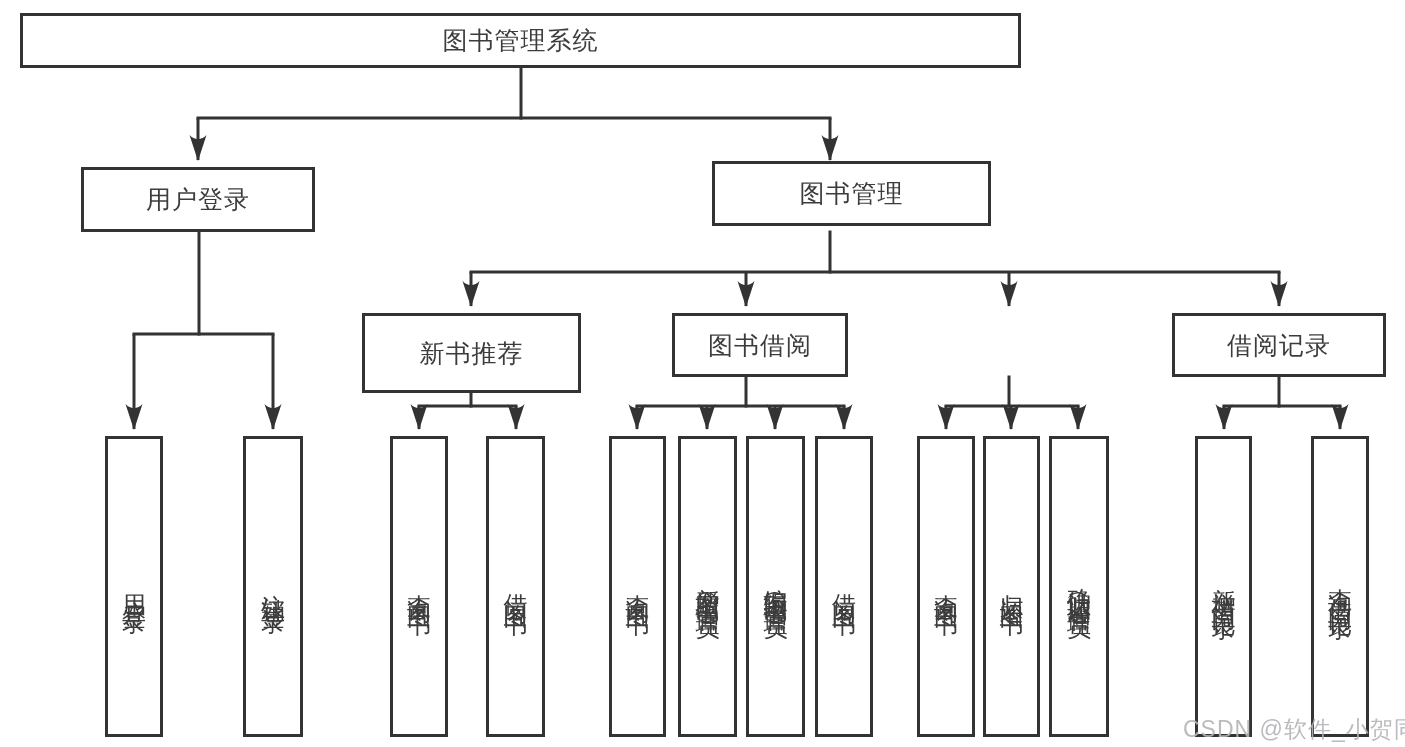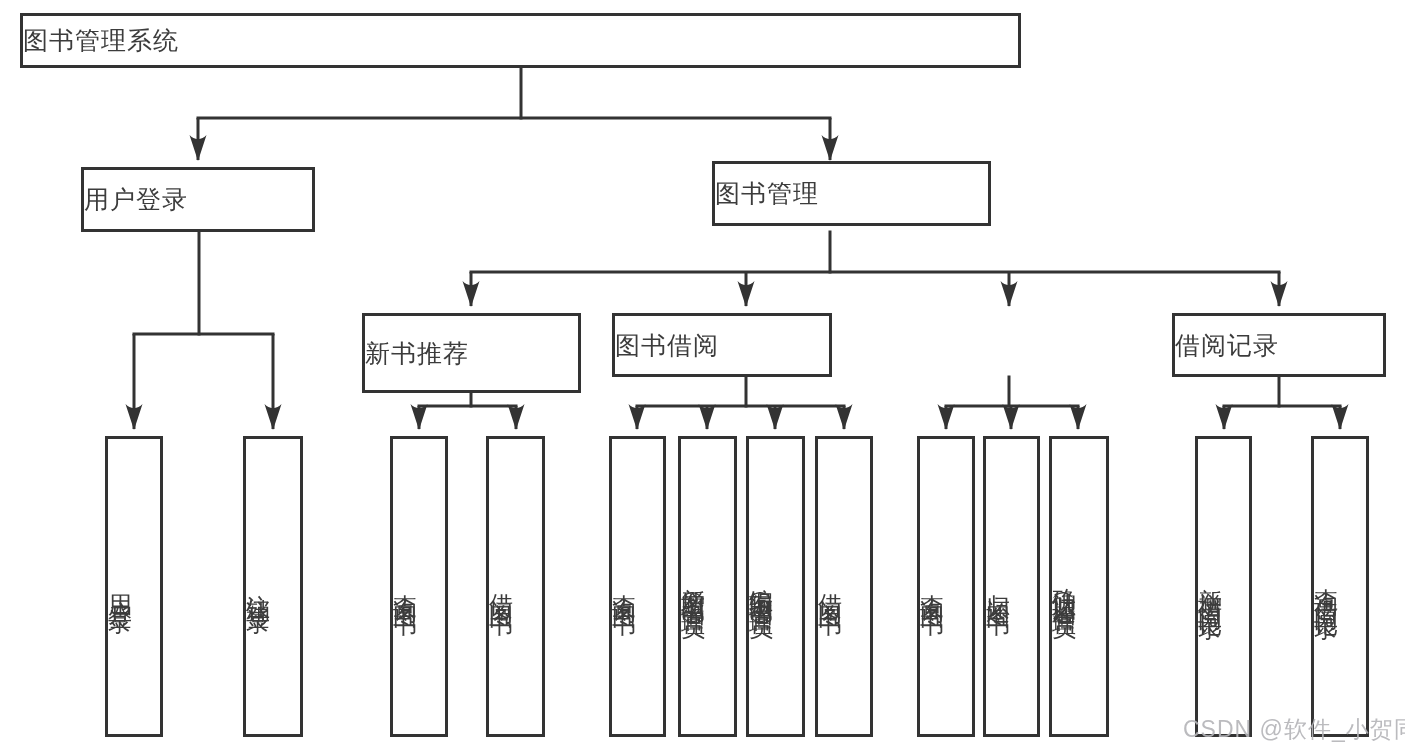--- a/index.html
+++ b/index.html
@@ -11,20 +11,21 @@
     overflow:hidden;
   }
   #wires { position:absolute; left:0; top:0; }
   .node {
     position:absolute;
     box-sizing:border-box;
     background:#ffffff;
     border:3px solid #333333;
     display:flex;
     align-items:center;
+    justify-content:center;
     color:#3c3c3c;
   }
   .node.h span {
     font-size:25px;
     letter-spacing:1px;
     white-space:nowrap;
   }
   .node.v span {
     writing-mode:vertical-rl;
     text-orientation:mixed;
@@ -107,21 +108,21 @@
   <div class="node h" style="left:81px;top:167px;width:234px;height:65px">
     <span>用户登录</span>
   </div>
   <div class="node h" style="left:712px;top:161px;width:279px;height:65px">
     <span>图书管理</span>
   </div>
 
   <div class="node h" style="left:362px;top:313px;width:219px;height:80px">
     <span>新书推荐</span>
   </div>
-  <div class="node h" style="left:612px;top:313px;width:220px;height:64px">
+  <div class="node h" style="left:672px;top:313px;width:176px;height:64px">
     <span>图书借阅</span>
   </div>
   <div class="node h" style="left:1172px;top:313px;width:214px;height:64px">
     <span>借阅记录</span>
   </div>
 
   <div class="node v" style="left:105px;top:436px;width:58px;height:301px">
     <span>用户登录</span>
   </div>
   <div class="node v" style="left:243px;top:436px;width:60px;height:301px">

